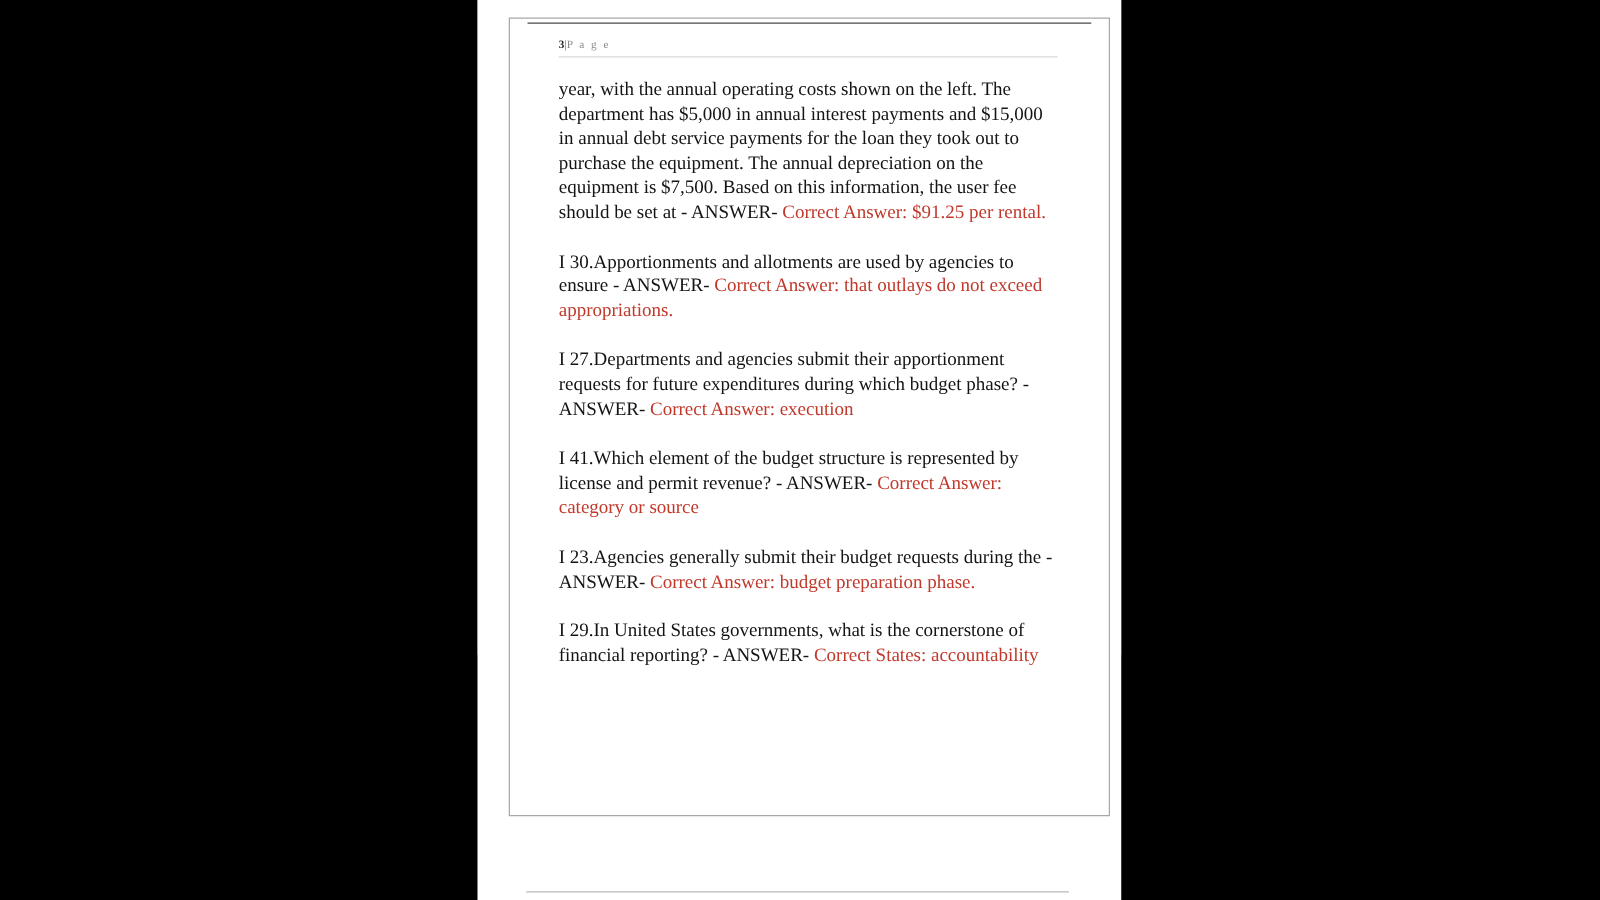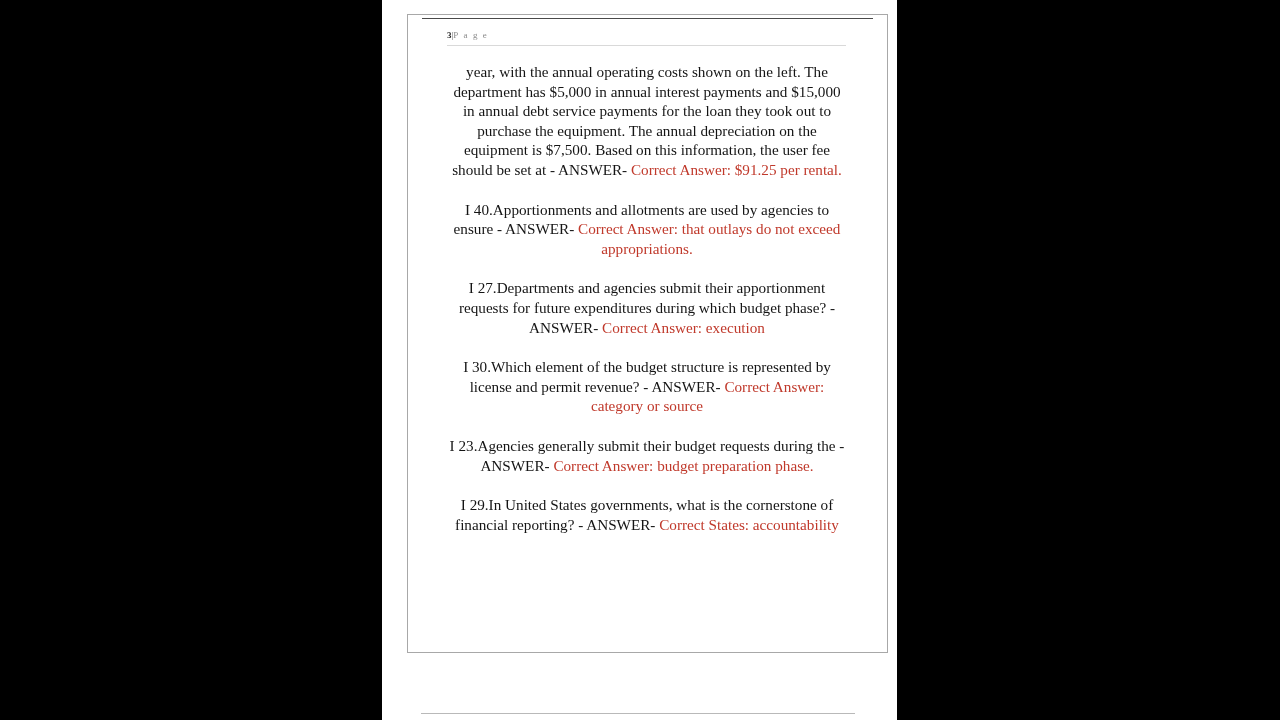--- a/index.html
+++ b/index.html
@@ -91,21 +91,21 @@
     left: 39px;
     top: 47px;
     width: 400px;
   }
 
   .qa-block {
     font-family: "Liberation Serif", serif;
     font-size: 15.2px;
     line-height: 19.6px;
     color: #141414;
-    text-align: center;
+    text-align: left;
   }
 
   .qa-block + .qa-block {
     margin-top: 20px;
   }
 
   .answer {
     color: #c0392b;
   }
 
@@ -147,25 +147,25 @@
       <div class="page-header">
         <div class="page-header-label"><span class="pg-num">3</span><span class="pg-bar">|</span><span>P a g e</span></div>
       </div>
 
       <div class="page-header-rule"></div>
 
       <div id="page-body">
 
         <p class="qa-block"><span>year, with the annual operating costs shown on the left. The department has $5,000 in annual interest payments and $15,000 in annual debt service payments for the loan they took out to purchase the equipment. The annual depreciation on the equipment is $7,500. Based on this information, the user fee should be set at - ANSWER- </span><span class="answer">Correct Answer: $91.25 per rental.</span></p>
 
-        <p class="qa-block"><span>I 40.Apportionments and allotments are used by agencies to ensure - ANSWER- </span><span class="answer">Correct Answer: that outlays do not exceed appropriations.</span></p>
+        <p class="qa-block"><span>I 30.Apportionments and allotments are used by agencies to ensure - ANSWER- </span><span class="answer">Correct Answer: that outlays do not exceed appropriations.</span></p>
 
         <p class="qa-block"><span>I 27.Departments and agencies submit their apportionment requests for future expenditures during which budget phase? - ANSWER- </span><span class="answer">Correct Answer: execution</span></p>
 
-        <p class="qa-block"><span>I 30.Which element of the budget structure is represented by license and permit revenue? - ANSWER- </span><span class="answer">Correct Answer: category or source</span></p>
+        <p class="qa-block"><span>I 41.Which element of the budget structure is represented by license and permit revenue? - ANSWER- </span><span class="answer">Correct Answer: category or source</span></p>
 
         <p class="qa-block"><span>I 23.Agencies generally submit their budget requests during the - ANSWER- </span><span class="answer">Correct Answer: budget preparation phase.</span></p>
 
         <p class="qa-block"><span>I 29.In United States governments, what is the cornerstone of financial reporting? - ANSWER- </span><span class="answer">Correct States: accountability</span></p>
 
       </div>
     </div>
 
     <div id="next-page-rule"></div>
 

